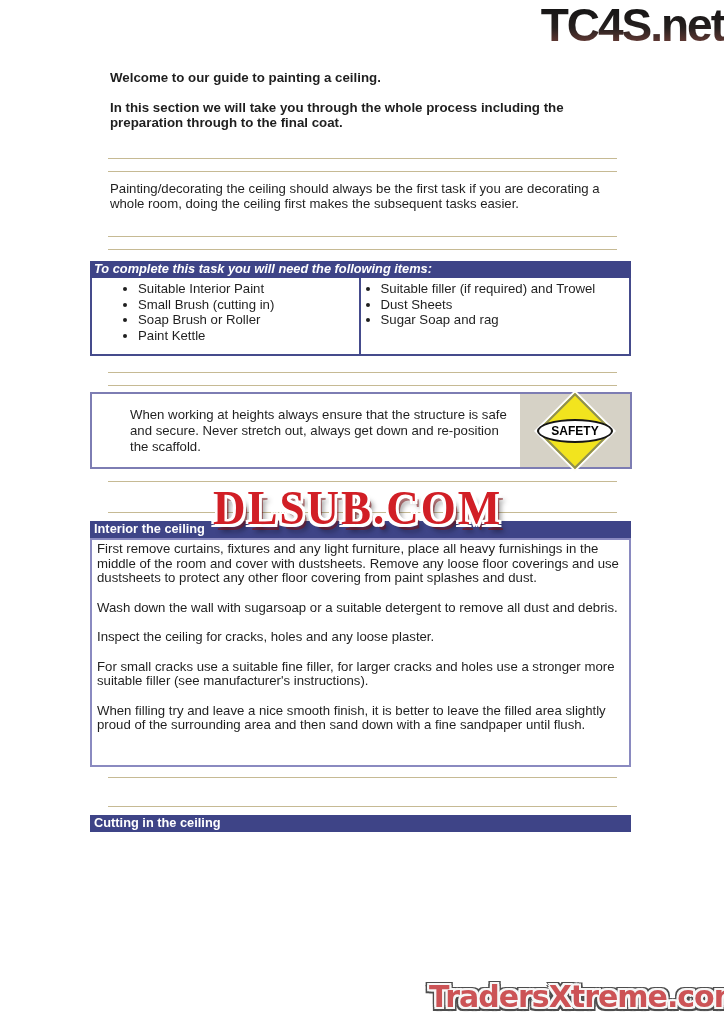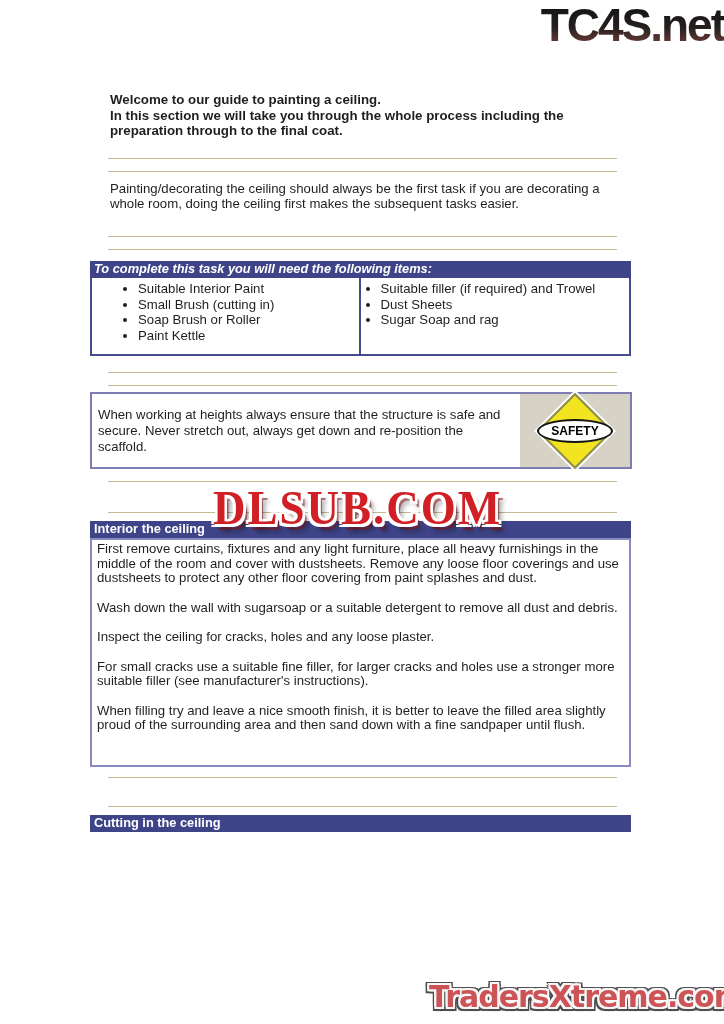--- a/index.html
+++ b/index.html
@@ -39,23 +39,23 @@
       -2px -2px 0 #f7f7f7, 2px -2px 0 #f7f7f7, -2px 2px 0 #f7f7f7, 2px 2px 0 #f7f7f7,
       -2px 0 0 #f7f7f7, 2px 0 0 #f7f7f7, 0 -2px 0 #f7f7f7, 0 2px 0 #f7f7f7,
       -3.5px -3.5px 0 #4d4d4d, 3.5px -3.5px 0 #4d4d4d, -3.5px 3.5px 0 #4d4d4d, 3.5px 3.5px 0 #4d4d4d,
       -3.5px 0 0 #4d4d4d, 3.5px 0 0 #4d4d4d, 0 -3.5px 0 #4d4d4d, 0 3.5px 1px #4d4d4d;
   }
 
   
   .rule{position:absolute;left:108px;width:509px;height:1px;background:#c6ba94;}
 
   
-  .intro{position:absolute;left:110px;top:92px;width:505px;font-weight:bold;font-size:13.3px;line-height:15px;}
+  .intro{position:absolute;left:110px;top:70px;width:505px;font-weight:bold;font-size:13.3px;line-height:15px;}
   .intro p{margin:0;}
-  .intro p + p{margin-top:1px;}
+  .intro p + p{margin-top:15px;}
 
   .lead{position:absolute;left:110px;top:181px;width:494px;font-size:13.2px;line-height:15px;}
   .lead p{margin:0;}
 
   
   .bar{
     position:absolute;left:90px;width:541px;height:17px;background:#3e4487;color:#ffffff;
     font-weight:bold;font-size:12.8px;line-height:16px;padding-left:4px;box-sizing:border-box;
     z-index:10;
   }
@@ -77,21 +77,21 @@
   .items-cell.right ul{padding:0 30px 0 20px;}
   .items-body li{margin:0;}
 
   
   .safety-box{
     position:absolute;left:90px;top:392px;width:542px;height:77px;box-sizing:border-box;
     border:2px solid #7d7db3;background:#fff;display:flex;
   }
   .safety-text{
     flex:1;display:flex;align-items:center;padding:4px 6px 4px 6px;
-    font-size:13.2px;line-height:16px;
+    font-size:13.2px;line-height:16px;margin-left:32px;
   }
   .safety-cell{width:78px;background:#d6d2c6;position:relative;padding-left:32px;}
   .safety-diamond{
     position:absolute;left:50%;top:50%;width:50px;height:50px;
     transform:translate(-50%,-50%) rotate(45deg);
     background:#f2e41e;border:2px solid #8e8e55;box-shadow:0 0 0 2px #fdfdfd;
   }
   .safety-band{
     position:absolute;left:50%;top:50%;transform:translate(-50%,-50%);
     width:72px;height:20px;background:#fff;border:2px solid #151515;border-radius:50%;

